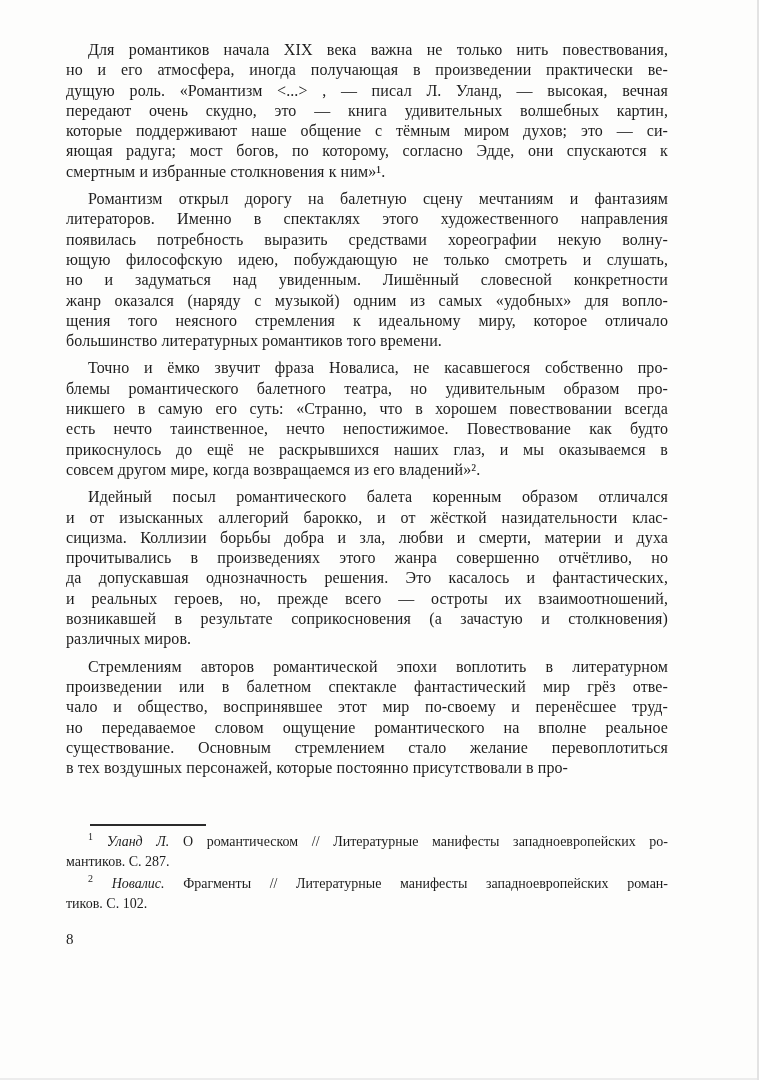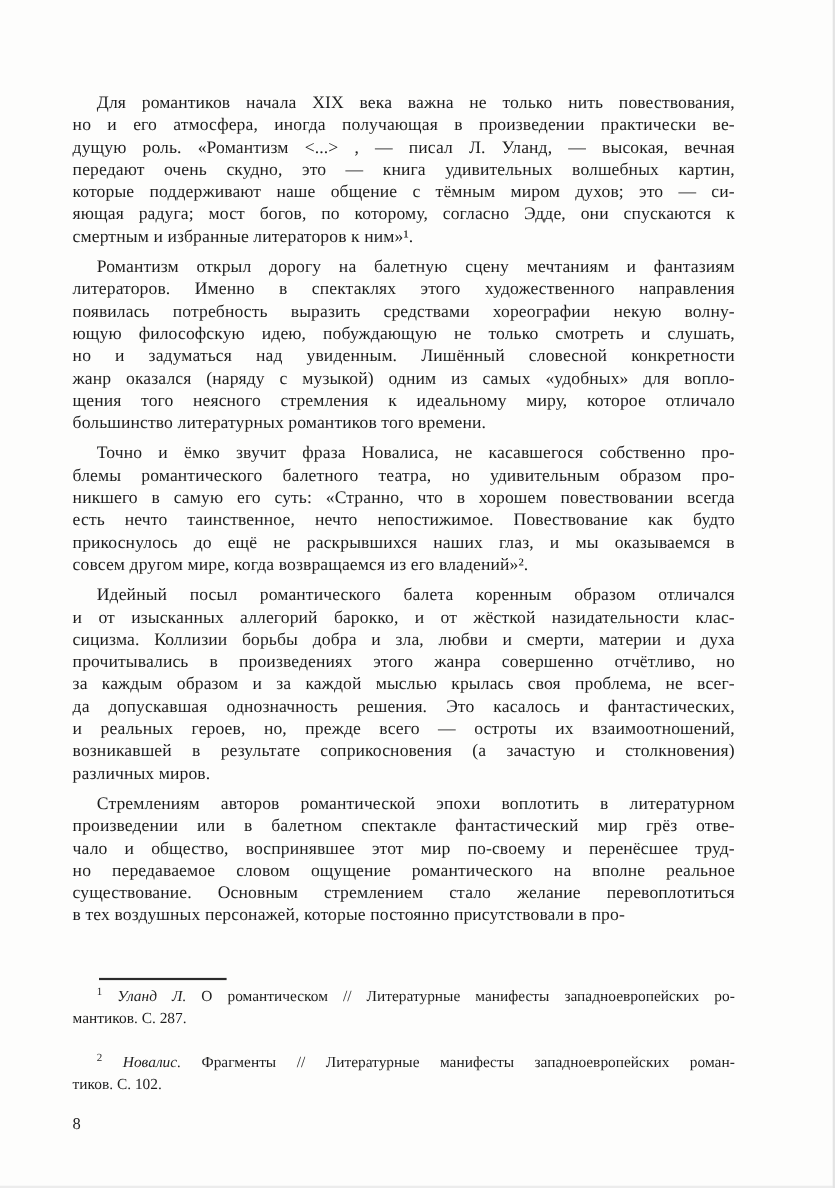--- a/index.html
+++ b/index.html
@@ -8,21 +8,21 @@
     background: #ffffff;
   }
   .page {
     position: relative;
     width: 759px;
     height: 1080px;
     box-sizing: border-box;
     background: #fdfdfc;
     color: #1d1d1d;
     font-family: "Liberation Serif", "DejaVu Serif", serif;
-    padding: 84px 91px 0 66px;
+    padding: 40px 91px 0 66px;
     overflow: hidden;
     box-shadow: inset -2px 0 0 #e3e3e3, inset 0 -2px 0 #ececec;
   }
   .para {
     margin: 0 0 7px 0;
   }
   .line {
     font-size: 16px;
     line-height: 20.3px;
     text-align: justify;
@@ -40,21 +40,21 @@
     width: 116px;
     height: 2px;
     background: #2b2b2b;
     margin: 46px 0 6px 24px;
   }
   .footnote {
     font-size: 14px;
     line-height: 20px;
   }
   .footnote + .footnote {
-    margin-top: 20px;
+    margin-top: 2px;
   }
   .fn-line1 {
     text-align: justify;
     text-align-last: justify;
     text-indent: 22px;
   }
   .fn-line2 {
     text-align: left;
   }
   .footnote sup {
@@ -75,21 +75,21 @@
 
 <div class="page">
   <div id="body-text">
       <div class="para">
         <div class="line">Для романтиков начала XIX века важна не только нить повествования,</div>
         <div class="line">но и его атмосфера, иногда получающая в произведении практически ве-</div>
         <div class="line">дущую роль. «Романтизм &lt;...&gt; , — писал Л. Уланд, — высокая, вечная</div>
         <div class="line">передают очень скудно, это — книга удивительных волшебных картин,</div>
         <div class="line">которые поддерживают наше общение с тёмным миром духов; это — си-</div>
         <div class="line">яющая радуга; мост богов, по которому, согласно Эдде, они спускаются к</div>
-        <div class="line last">смертным и избранные литераторов к ним»¹.</div>
+        <div class="line last">смертным и избранные столкновения к ним»¹.</div>
       </div>
       <div class="para">
         <div class="line">Романтизм открыл дорогу на балетную сцену мечтаниям и фантазиям</div>
         <div class="line">литераторов. Именно в спектаклях этого художественного направления</div>
         <div class="line">появилась потребность выразить средствами хореографии некую волну-</div>
         <div class="line">ющую философскую идею, побуждающую не только смотреть и слушать,</div>
         <div class="line">но и задуматься над увиденным. Лишённый словесной конкретности</div>
         <div class="line">жанр оказался (наряду с музыкой) одним из самых «удобных» для вопло-</div>
         <div class="line">щения того неясного стремления к идеальному миру, которое отличало</div>
         <div class="line last">большинство литературных романтиков того времени.</div>
@@ -100,21 +100,20 @@
         <div class="line">никшего в самую его суть: «Странно, что в хорошем повествовании всегда</div>
         <div class="line">есть нечто таинственное, нечто непостижимое. Повествование как будто</div>
         <div class="line">прикоснулось до ещё не раскрывшихся наших глаз, и мы оказываемся в</div>
         <div class="line last">совсем другом мире, когда возвращаемся из его владений»².</div>
       </div>
       <div class="para">
         <div class="line">Идейный посыл романтического балета коренным образом отличался</div>
         <div class="line">и от изысканных аллегорий барокко, и от жёсткой назидательности клас-</div>
         <div class="line">сицизма. Коллизии борьбы добра и зла, любви и смерти, материи и духа</div>
         <div class="line">прочитывались в произведениях этого жанра совершенно отчётливо, но</div>
-        <div class="line">за каждым образом и за каждой мыслью крылась своя проблема, не всег-</div>
         <div class="line">да допускавшая однозначность решения. Это касалось и фантастических,</div>
         <div class="line">и реальных героев, но, прежде всего — остроты их взаимоотношений,</div>
         <div class="line">возникавшей в результате соприкосновения (а зачастую и столкновения)</div>
         <div class="line last">различных миров.</div>
       </div>
       <div class="para">
         <div class="line">Стремлениям авторов романтической эпохи воплотить в литературном</div>
         <div class="line">произведении или в балетном спектакле фантастический мир грёз отве-</div>
         <div class="line">чало и общество, воспринявшее этот мир по-своему и перенёсшее труд-</div>
         <div class="line">но передаваемое словом ощущение романтического на вполне реальное</div>

